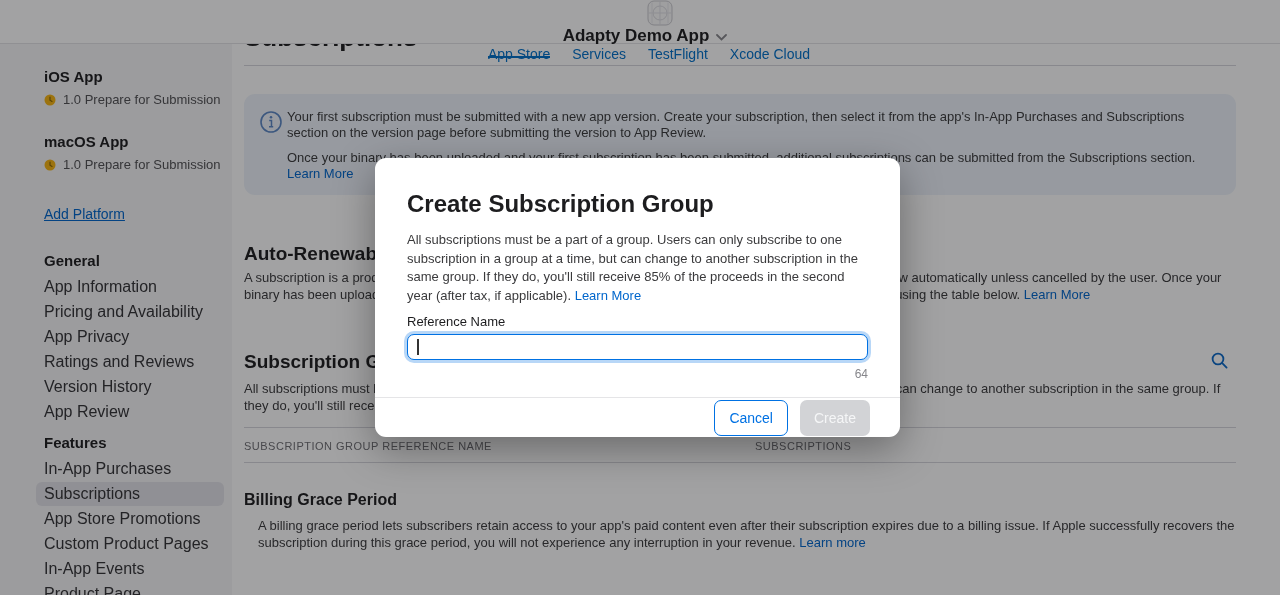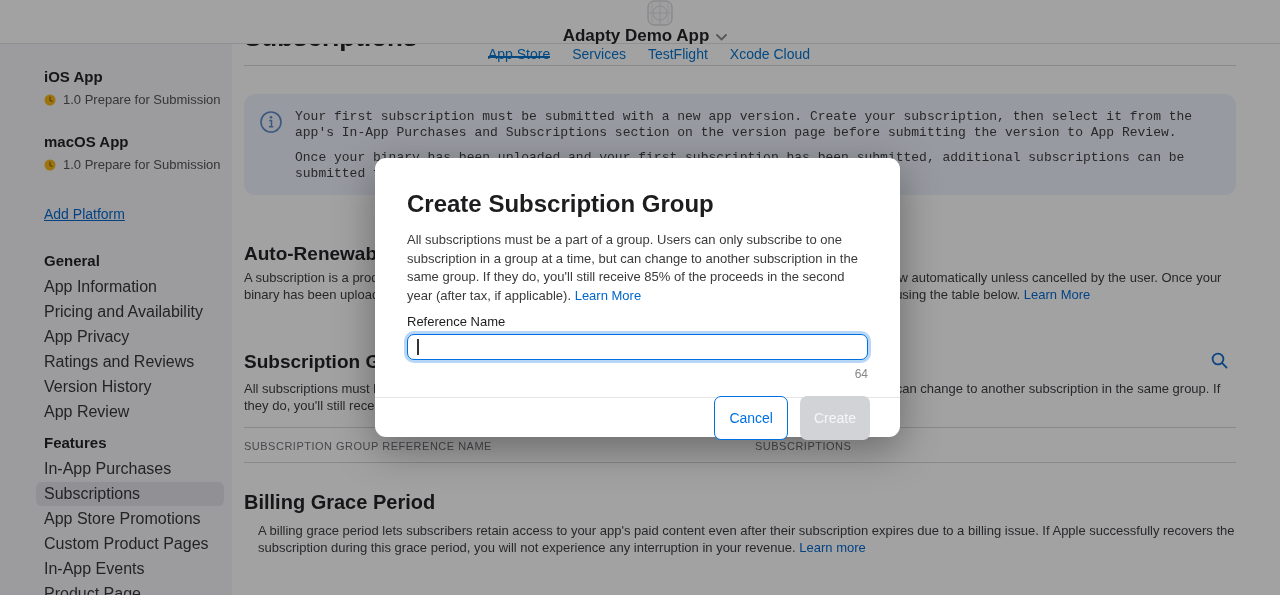--- a/index.html
+++ b/index.html
@@ -27,53 +27,53 @@
   .side-link { display:block; font-size:14px; color:#0066cc; padding:2px 8px; cursor:pointer; }
   .side-head { font-size:15px; font-weight:bold; padding-left:8px; }
   .side-list { list-style:none; margin-top:6px; }
   .side-list li { font-size:16px; color:#333336; padding:4px 8px; margin:1px 0; border-radius:6px; cursor:pointer; line-height:16px; }
   .side-list li.selected { background:#e3e3e8; }
 
   
   .content { position:absolute; left:244px; top:0; width:992px; z-index:1; }
   .page-title { margin-top:22px; font-size:26px; line-height:30px; font-weight:bold; }
   .title-divider { margin-top:13px; border-top:1px solid #d6d6db; }
-  .info-box { margin-top:28px; background:#edf3fa; border-radius:11px; padding:15px 24px 13px 16px; display:flex; gap:13px;font-family:Liberation Mono, monospace; }
+  .info-box { margin-top:28px; background:#edf3fa; border-radius:11px; padding:15px 24px 13px 16px; display:flex; gap:5px; }
   .info-icon { flex:0 0 auto; margin-top:2px; }
   .info-text p { font-size:13px; line-height:16px; color:#3a3a3c; }
   .info-text p + p { margin-top:9px; }
   .link { color:#0066cc; cursor:pointer; }
   .sec-title { margin-top:47px; font-size:19px; line-height:23px; font-weight:bold; }
   .sec-body { margin-top:5px; font-size:13px; line-height:16.5px; color:#3a3a3c; }
   .sg-row { position:relative; }
   .search-icon { position:absolute; right:8px; top:2px; cursor:pointer; }
   .sub-table { margin-top:13px; }
   .t-head { display:grid; grid-template-columns:511px 1fr; border-top:1px solid #d6d6db; border-bottom:1px solid #d6d6db;
             padding:12px 0 10px; font-size:11px; letter-spacing:.5px; color:#6e6e73; }
   .t-row { display:grid; grid-template-columns:511px 1fr; padding:12px 0; border-bottom:1px solid #d6d6db; font-size:14px; align-items:center; }
   .t-row .cell-num { color:#333336; }
-  .billing-title { margin-top:28px; font-size:20px; font-weight:bold; }
+  .billing-title { margin-top:28px; font-size:16px; font-weight:bold; }
 
   
   .overlay { position:absolute; inset:0; background:rgba(10,10,12,0.38); z-index:50; }
   .modal { position:absolute; left:375px; top:158px; width:525px; height:279px; background:#ffffff;
            border-radius:11px; box-shadow:0 12px 40px rgba(0,0,0,0.35); z-index:60; }
   .modal-title { margin:32px 32px 0; font-size:24px; line-height:28px; font-weight:bold; }
   .modal-body { margin:13px 32px 0; font-size:13px; line-height:18.5px; color:#3a3a3c; }
   .field-label { margin:9px 32px 0; font-size:13px; line-height:16px; color:#1d1d1f; }
   .field-wrap { position:relative; margin:4px 32px 0; }
   .ref-input { width:100%; height:26px; border:1.5px solid #0071e3; border-radius:7px;
                box-shadow:0 0 0 3px rgba(0,113,227,0.28); outline:none; font-size:13px; padding:0 9px;
                font-family:"Liberation Sans",sans-serif; }
   .caret { position:absolute; left:10px; top:5px; width:1.5px; height:16px; background:#333; animation:blink 1s steps(1) infinite; }
   @keyframes blink { 50% { opacity:0; } }
   .char-count { margin:7px 32px 0; text-align:right; font-size:12px; color:#86868b; }
   .modal-footer { position:absolute; left:0; right:0; bottom:0; height:40px; border-top:1px solid #e5e5e7;
                   display:flex; align-items:center; justify-content:flex-end; gap:12px; padding-right:30px; }
-  .btn { height:44px; border-radius:7px; font-size:14px; padding:0 14px; font-family:"Liberation Sans",sans-serif; cursor:pointer; }
+  .btn { height:36px; border-radius:7px; font-size:14px; padding:0 14px; font-family:"Liberation Sans",sans-serif; cursor:pointer; }
   .btn-cancel { background:#ffffff; border:1px solid #0071e3; color:#0071e3; }
   .btn-create { background:#d2d3d6; border:none; color:#f5f6f7; cursor:default; }
 </style>
 </head>
 <body>
 
 <div class="header">
   <svg class="app-icon" viewBox="0 0 26 26">
     <rect x="1" y="1" width="24" height="24" rx="6" fill="#fafafb" stroke="#c9c9ce"></rect>
     <circle cx="13" cy="13" r="7" fill="none" stroke="#d9d9de"></circle>

